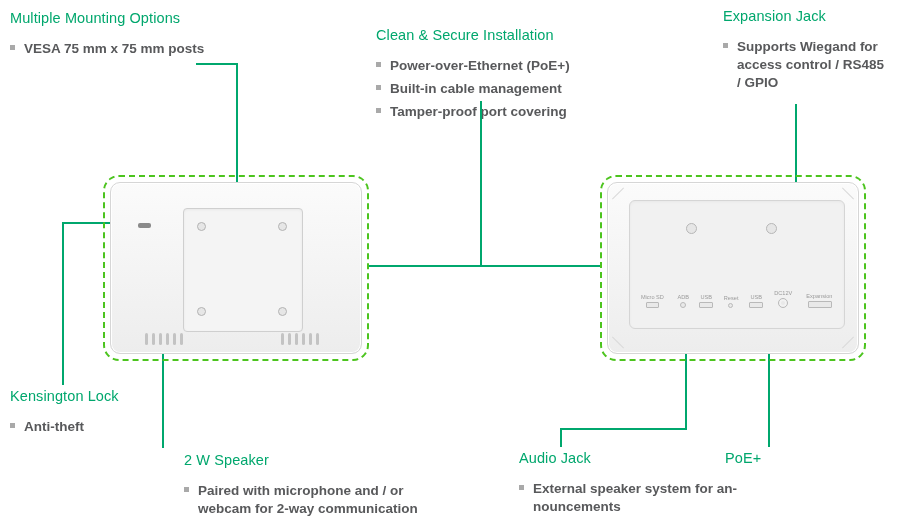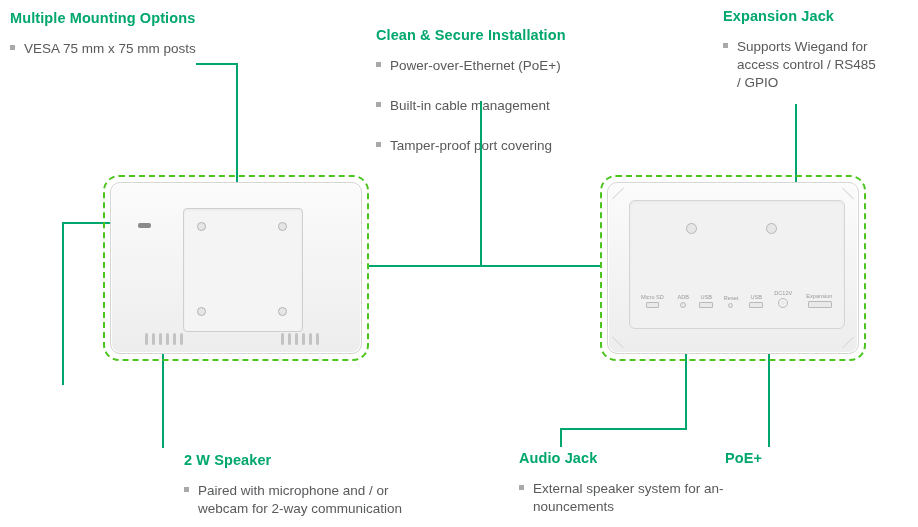--- a/index.html
+++ b/index.html
@@ -2,22 +2,22 @@
 <html><head>
 <meta charset="utf-8">
 <style>
   html,body{margin:0;padding:0;background:#fff;}
   #canvas{
     position:relative;width:918px;height:527px;background:#ffffff;
     font-family:"Liberation Sans",sans-serif;overflow:hidden;
     --accent:#00A76D;--dash:#4cc41e;--text:#58595b;
   }
   .callout{position:absolute;}
-  .callout-title{margin:0 0 14px 0;font-size:14.5px;font-weight:700;color:var(--accent);letter-spacing:.1px;}
-  .bullets{display:flex;flex-direction:column;gap:22px;}
+  .callout-title{margin:0 0 14px 0;font-size:14.5px;font-weight:400;color:var(--accent);letter-spacing:.1px;}
+  .bullets{display:flex;flex-direction:column;gap:5px;font-weight:bold;}
   .bullet{display:flex;gap:9px;font-size:13.5px;color:var(--text);line-height:1.32;}
   .bullet .marker{flex:0 0 auto;width:5px;height:5px;background:#a9a9a9;margin-top:5px;}
   .bullet .txt{white-space:pre-line;}
   .line{position:absolute;background:var(--accent);}
   .frame{position:absolute;width:266px;height:186px;border:2px dashed var(--dash);border-radius:16px;box-sizing:border-box;}
   .device{position:absolute;inset:5px;background:linear-gradient(180deg,#fbfbfb,#ededed);
     border:1px solid #d6d6d6;border-radius:10px;box-shadow:inset 0 0 0 1px #ffffff;}
   .vesa-plate{position:absolute;left:72px;top:25px;width:118px;height:122px;background:#f4f4f4;
     border:1px solid #cfcfcf;border-radius:4px;box-shadow:inset 0 1px 3px rgba(0,0,0,.05);}
   .screw{position:absolute;width:9px;height:9px;border-radius:50%;background:#e6e6e6;border:1px solid #b3b3b3;box-sizing:border-box;}
@@ -77,20 +77,29 @@
     <div class="bullets">
       <div class="bullet">
           <span class="marker"></span>
           <span class="txt">Supports Wiegand for
 access control / RS485
 / GPIO</span>
         </div>
     </div>
   </div>
 
+  <div class="callout" style="left:10px;top:388px;width:180px;">
+    <h3 class="callout-title">Kensington Lock</h3>
+    <div class="bullets">
+      <div class="bullet">
+          <span class="marker"></span>
+          <span class="txt">Anti-theft</span>
+        </div>
+    </div>
+  </div>
 
   <div class="callout" style="left:184px;top:452px;width:270px;">
     <h3 class="callout-title">2 W Speaker</h3>
     <div class="bullets">
       <div class="bullet">
           <span class="marker"></span>
           <span class="txt">Paired with microphone and / or
 webcam for 2-way communication</span>
         </div>
     </div>

